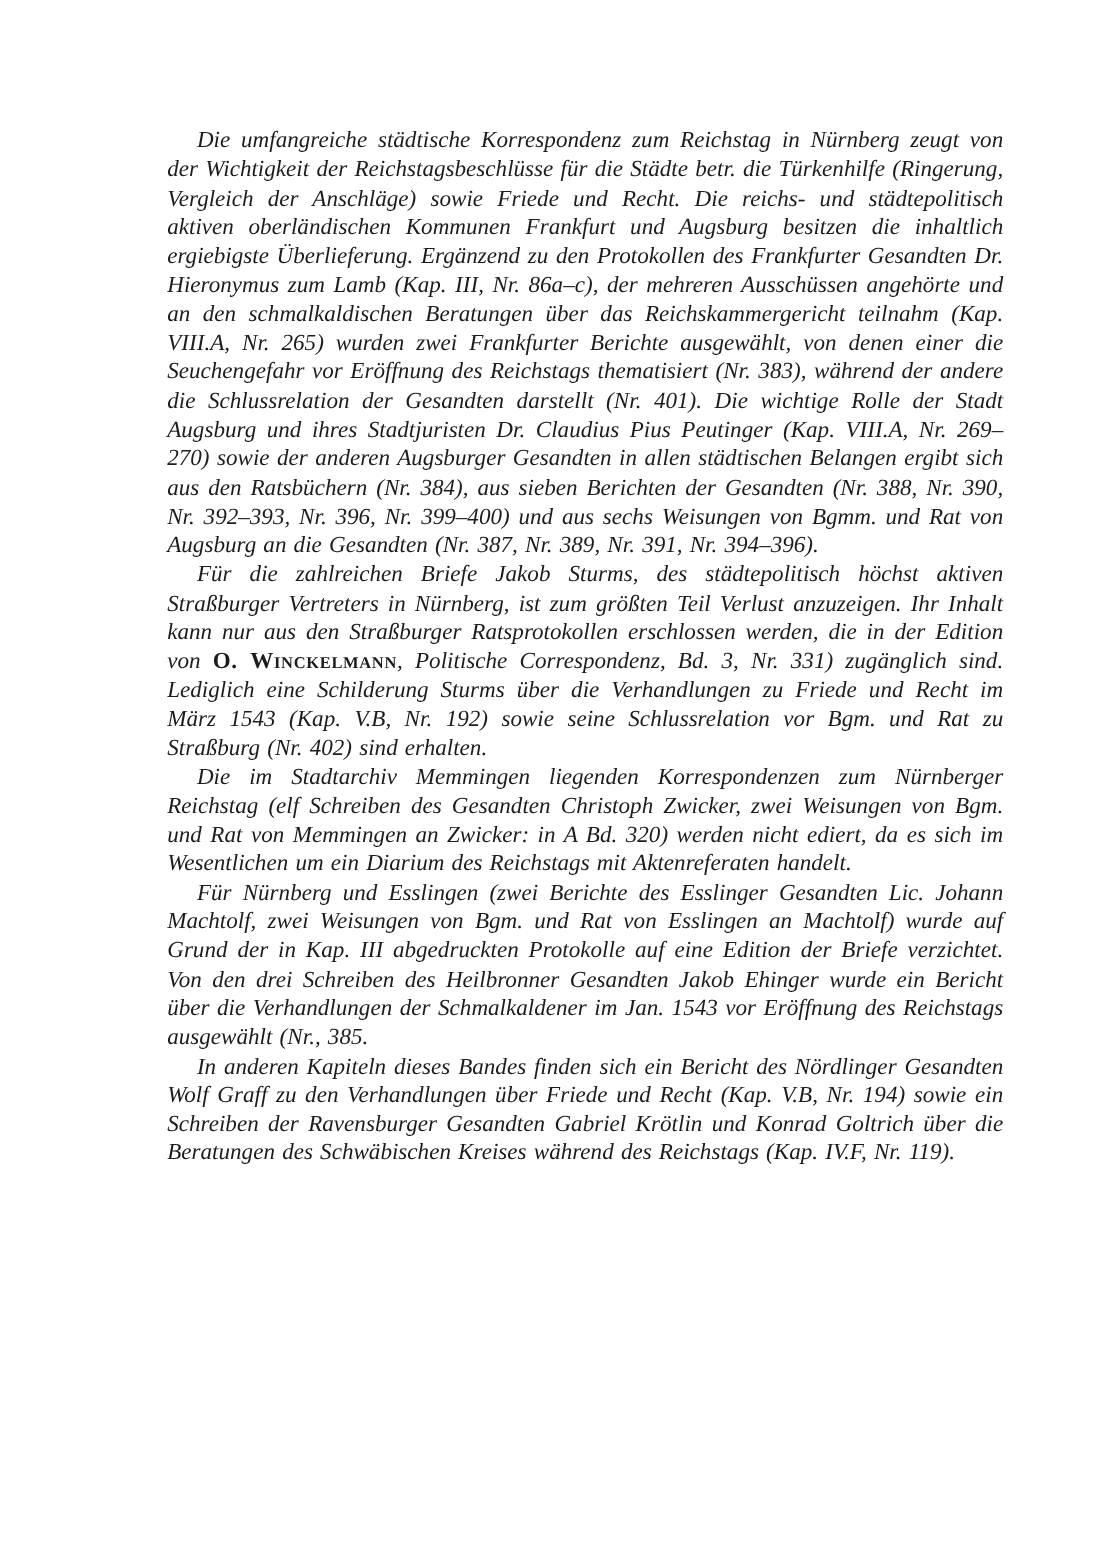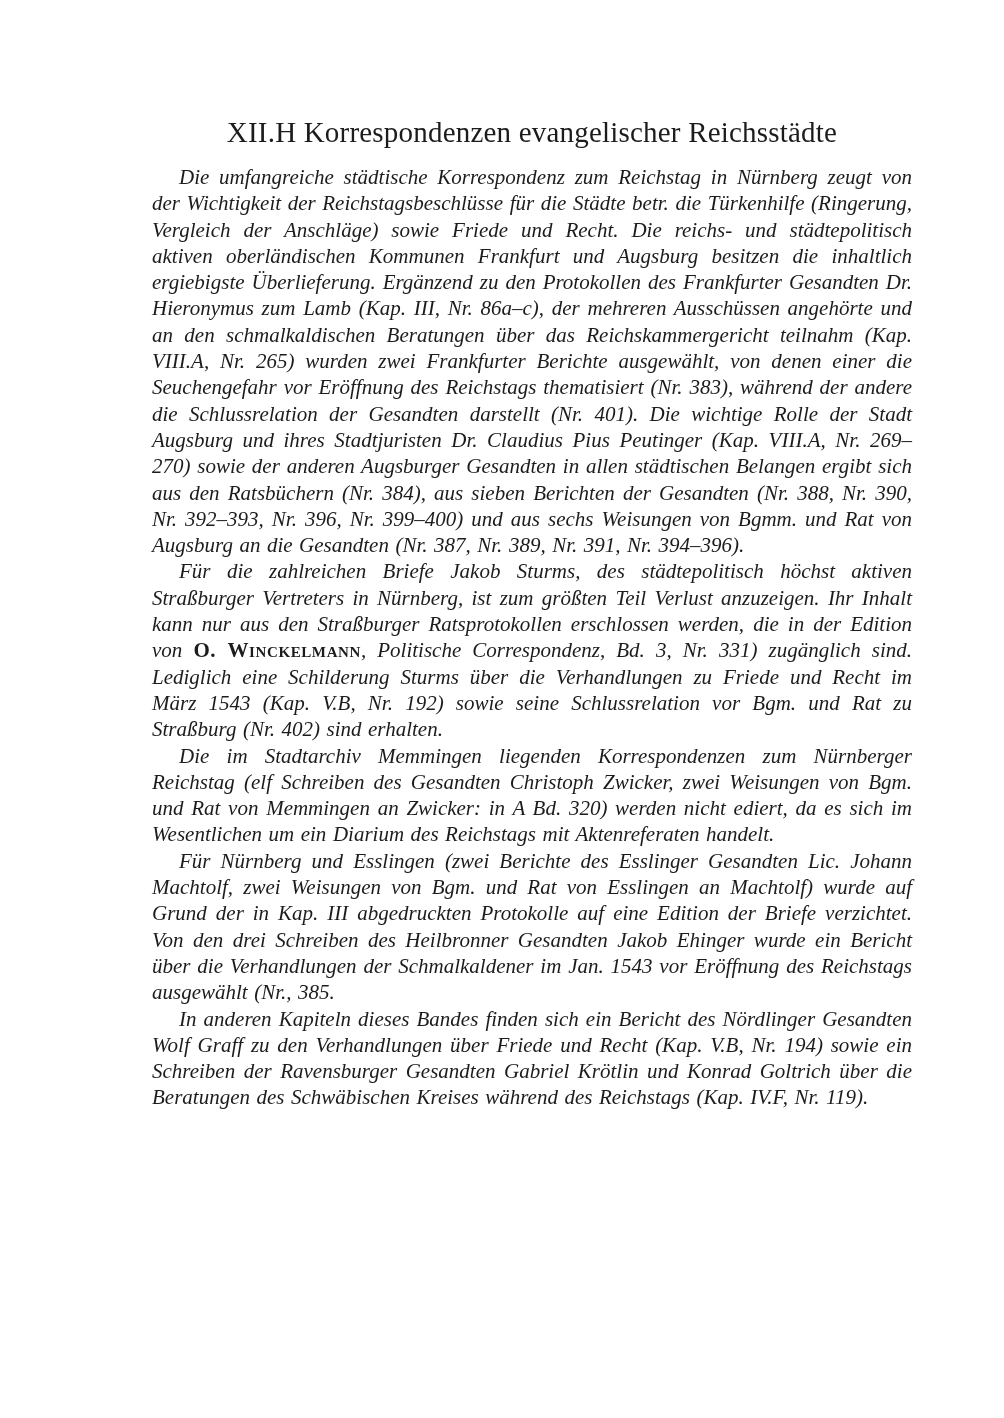--- a/index.html
+++ b/index.html
@@ -46,21 +46,20 @@
     letter-spacing: 0.6px;
     font-weight: bold;
   }
 </style>
 </head>
 <body>
 
 <div class="page">
   <div class="content">
 
-    <h1 class="heading">XII.H Korrespondenzen evangelischer Reichsstädte</h1>
 
     <div class="body-text">
 
       <p><span>Die umfangreiche städtische Korrespondenz zum Reichstag in Nürnberg zeugt von der Wichtigkeit der Reichstagsbeschlüsse für die Städte betr. die Türkenhilfe (Ringerung, Vergleich der Anschläge) sowie Friede und Recht. Die reichs- und städtepolitisch aktiven oberländischen Kommunen Frankfurt und Augsburg besitzen die inhaltlich ergiebigste Überlieferung. Ergänzend zu den Protokollen des Frankfurter Gesandten Dr. Hieronymus zum Lamb (Kap. III, Nr. 86a–c), der mehreren Ausschüssen angehörte und an den schmalkaldischen Beratungen über das Reichskammergericht teilnahm (Kap. VIII.A, Nr. 265) wurden zwei Frankfurter Berichte ausgewählt, von denen einer die Seuchengefahr vor Eröffnung des Reichstags thematisiert (Nr. 383), während der andere die Schlussrelation der Gesandten darstellt (Nr. 401). Die wichtige Rolle der Stadt Augsburg und ihres Stadtjuristen Dr. Claudius Pius Peutinger (Kap. VIII.A, Nr. 269–270) sowie der anderen Augsburger Gesandten in allen städtischen Belangen ergibt sich aus den Ratsbüchern (Nr. 384), aus sieben Berichten der Gesandten (Nr. 388, Nr. 390, Nr. 392–393, Nr. 396, Nr. 399–400) und aus sechs Weisungen von Bgmm. und Rat von Augsburg an die Gesandten (Nr. 387, Nr. 389, Nr. 391, Nr. 394–396).</span></p>
 
       <p><span>Für die zahlreichen Briefe Jakob Sturms, des städtepolitisch höchst aktiven Straßburger Vertreters in Nürnberg, ist zum größten Teil Verlust anzuzeigen. Ihr Inhalt kann nur aus den Straßburger Ratsprotokollen erschlossen werden, die in der Edition von </span><span class="smallcaps">O. Winckelmann</span><span>, Politische Correspondenz, Bd. 3, Nr. 331) zugänglich sind. Lediglich eine Schilderung Sturms über die Verhandlungen zu Friede und Recht im März 1543 (Kap. V.B, Nr. 192) sowie seine Schlussrelation vor Bgm. und Rat zu Straßburg (Nr. 402) sind erhalten.</span></p>
 
       <p><span>Die im Stadtarchiv Memmingen liegenden Korrespondenzen zum Nürnberger Reichstag (elf Schreiben des Gesandten Christoph Zwicker, zwei Weisungen von Bgm. und Rat von Memmingen an Zwicker: in A Bd. 320) werden nicht ediert, da es sich im Wesentlichen um ein Diarium des Reichstags mit Aktenreferaten handelt.</span></p>
 
       <p><span>Für Nürnberg und Esslingen (zwei Berichte des Esslinger Gesandten Lic. Johann Machtolf, zwei Weisungen von Bgm. und Rat von Esslingen an Machtolf) wurde auf Grund der in Kap. III abgedruckten Protokolle auf eine Edition der Briefe verzichtet. Von den drei Schreiben des Heilbronner Gesandten Jakob Ehinger wurde ein Bericht über die Verhandlungen der Schmalkaldener im Jan. 1543 vor Eröffnung des Reichstags ausgewählt (Nr., 385.</span></p>

